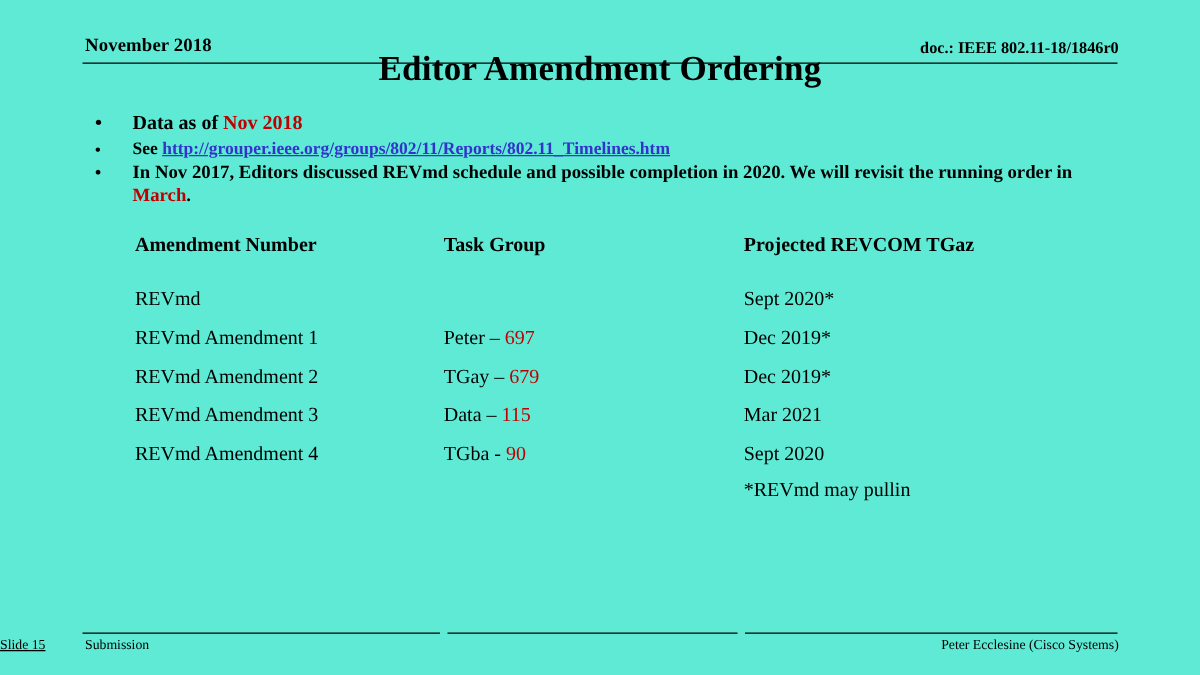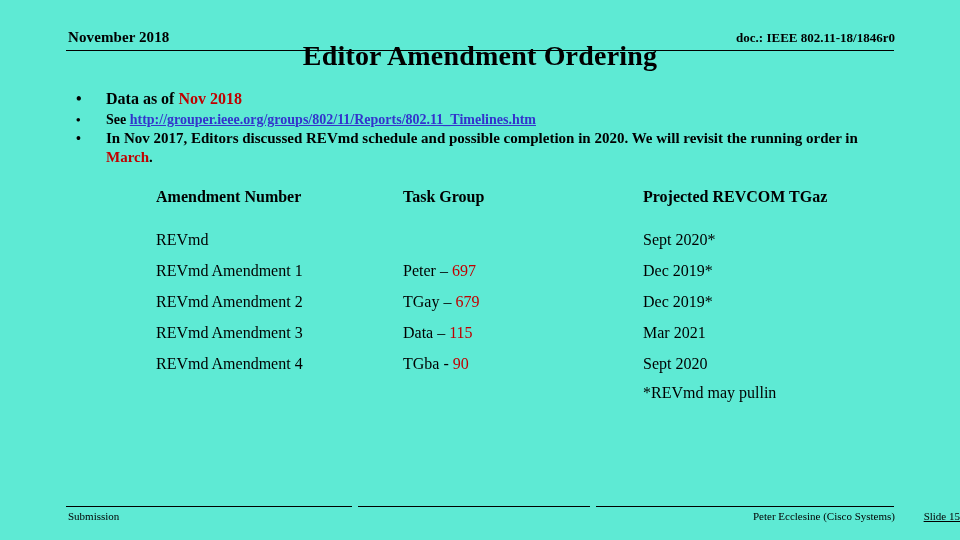--- a/index.html
+++ b/index.html
@@ -97,21 +97,20 @@
     text-decoration: underline;
     word-break: break-all;
   }
 
   
   .tbl {
     position: absolute;
     left: 108px;
     top: 186px;
     width: 800px;
-    margin-left: 48px;
   }
   .tbl-row {
     display: flex;
     align-items: baseline;
   }
   .c1 { width: 247px; flex: 0 0 247px; }
   .c2 { width: 240px; flex: 0 0 240px; }
   .c3 { flex: 1 1 auto; }
 
   .tbl-head {
@@ -159,21 +158,21 @@
     position: absolute;
     left: 68px;
     top: 510px;
     font-size: 11px;
   }
   .ftr-center {
     position: absolute;
     left: 0;
     right: 0;
     top: 510px;
-    text-align: right;
+    text-align: left;
     font-size: 11px;
     text-decoration: underline;
   }
   .ftr-right {
     position: absolute;
     right: 65px;
     top: 510px;
     font-size: 11px;
     white-space: nowrap;
   }

